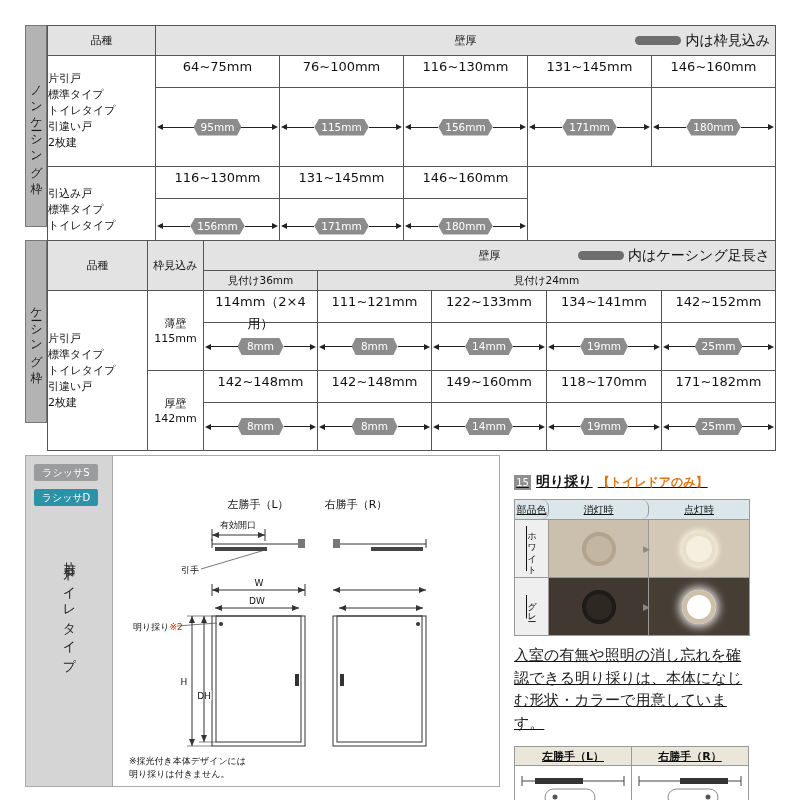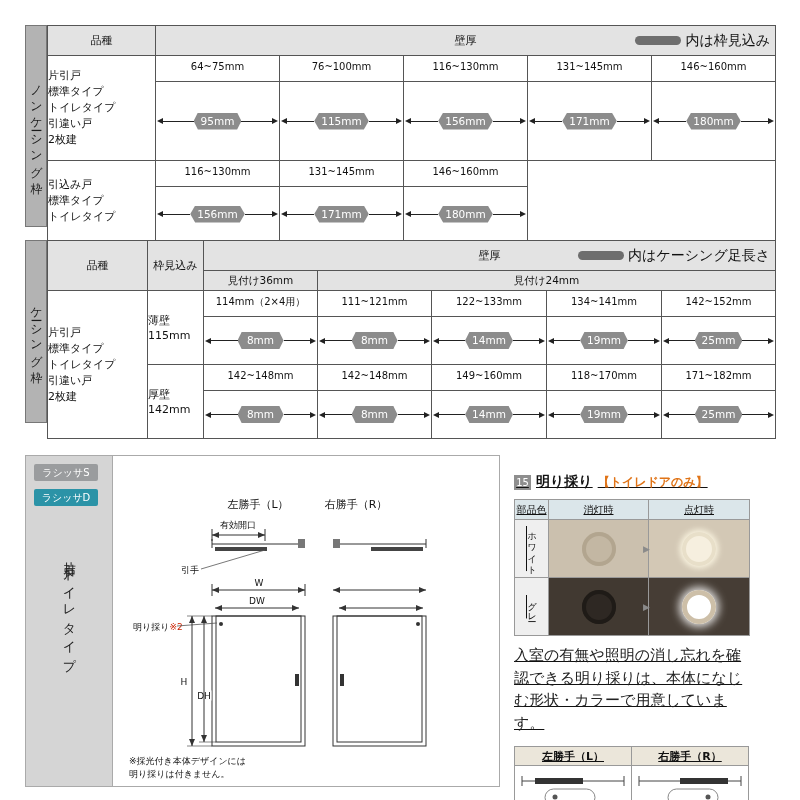--- a/index.html
+++ b/index.html
@@ -14,23 +14,23 @@
 
   
   table.spec { border-collapse: collapse; table-layout: fixed; margin-left: 22px; width: 728px; background: #fff; }
   table.spec td { border: 1px solid #555; padding: 0; font-size: 11px; vertical-align: middle; }
   tr.hdr td { background: #e3e3e3; text-align: center; height: 30px; }
   tr.hdr2 td { background: #e3e3e3; text-align: center; height: 20px; font-size: 10.5px; }
   .wallhd { position: relative; }
   .hd-note { position: absolute; right: 5px; top: 50%; transform: translateY(-50%); display: flex; align-items: center; font-size: 14px; font-weight: normal; }
   .pill { display: inline-block; width: 46px; height: 9px; border-radius: 5px; background: #6e6e6e; margin-right: 4px; }
   td.prod { text-align: left; padding-left: 10px; line-height: 16px; font-size: 11px; background: #fff; }
-  td.depth { font-size: 10.5px; line-height: 15px; }
+  td.depth { text-align: center; font-size: 10.5px; line-height: 15px; }
   td.spec-col { vertical-align: top; }
-  .range { height: 26px; line-height: 22px; text-align: center; font-size: 10px; border-bottom: 1px solid #555; }
+  .range { height: 32px; line-height: 22px; text-align: center; font-size: 13px; border-bottom: 1px solid #555; }
   .dim { display: flex; align-items: center; padding: 0 1px; }
   tr.r1 { height: 101px; } tr.r1 .dim { height: 78px; }
   tr.r2 { height: 77px; }  tr.r2 .dim { height: 54px; }
   tr.m1, tr.m2 { height: 70px; } tr.m1 .dim, tr.m2 .dim { height: 47px; }
   .ln { flex: 1; height: 1px; background: #222; }
   .tri { width: 0; height: 0; border-top: 3.5px solid transparent; border-bottom: 3.5px solid transparent; flex: 0 0 auto; }
   .tri.l { border-right: 6px solid #222; }
   .tri.r { border-left: 6px solid #222; }
   .hex { min-width: 46px; height: 17px; line-height: 17px; text-align: center; color: #fff; font-size: 10.5px;
          background: #8c8c8c; clip-path: polygon(9% 0, 91% 0, 100% 50%, 91% 100%, 9% 100%, 0 50%); padding: 0 7px; flex: 0 0 auto; }
@@ -47,21 +47,21 @@
   .dsvg .t-m { text-anchor: middle; }
   .dsvg .halo { paint-order: stroke; stroke: #fff; stroke-width: 3px; }
 
   .bl-right { position: absolute; left: 489px; top: 18px; width: 236px; text-decoration: underline; }
   .ak-head { display: flex; align-items: center; gap: 5px; }
   .ak-num { width: 17px; height: 15px; background: #8e8e8e; color: #fff; font-size: 10px; display: flex; align-items: center; justify-content: center; flex: 0 0 auto; }
   .ak-title { font-size: 14px; font-weight: bold; }
   .ak-sub { font-size: 12px; font-weight: bold; color: #e07418; }
   .akari-table { margin-top: 8px; width: 236px; border: 1px solid #999; background: #fff; }
   .at-hdr { display: flex; height: 19px; background: #dbe6ea; font-size: 10px; }
-  .at-hdr > div { display: flex; align-items: center; justify-content: center; border-right: 1px solid #999; }
+  .at-hdr > div { display: flex; align-items: center; justify-content: center; border-right: 1px solid #999; border-radius: 7px; }
   .at-hdr > div:last-child { border-right: none; }
   .at-c1 { width: 34px; flex: 0 0 auto; }
   .at-c2, .at-c3 { width: 100px; flex: 0 0 auto; }
   .at-row { display: flex; height: 58px; border-top: 1px solid #999; position: relative; }
   .at-row .at-c1 { background: #efefef; display: flex; align-items: center; justify-content: center; border-right: 1px solid #999; }
   .at-row .at-c1 span { writing-mode: vertical-rl; text-orientation: upright; font-size: 9px; letter-spacing: 1px; }
   .imgc { display: flex; align-items: center; justify-content: center; border-right: 1px solid #999; }
   .imgc:last-of-type { border-right: none; }
   .lamp { width: 34px; height: 34px; border-radius: 50%; }
   .white-off { background: #cbc0ae; } .white-off .lamp { background: #c3b7a3; box-shadow: inset 0 0 0 4px #b2a58f; }

